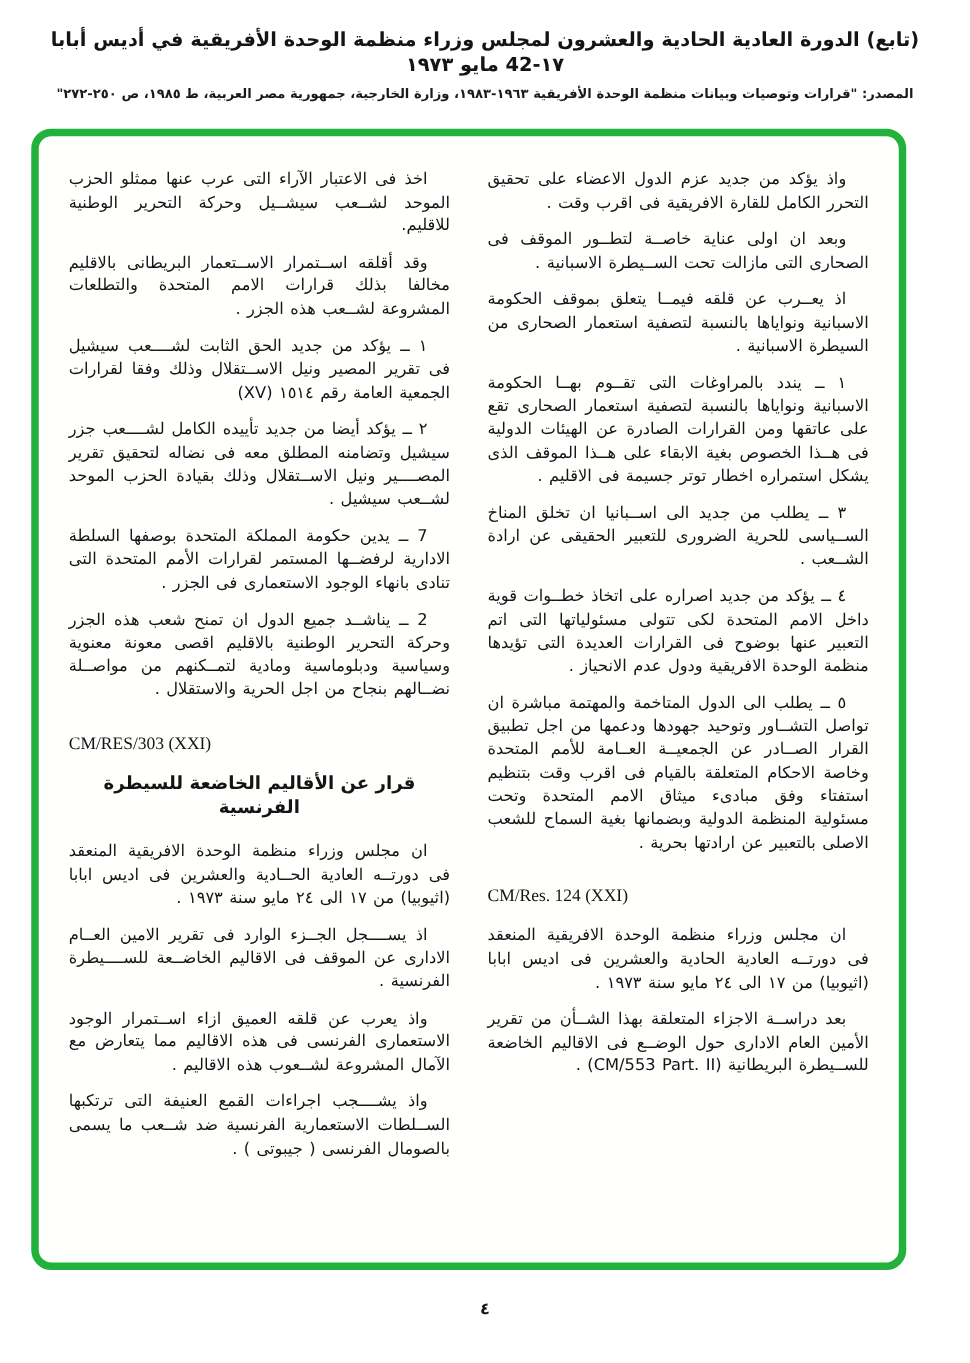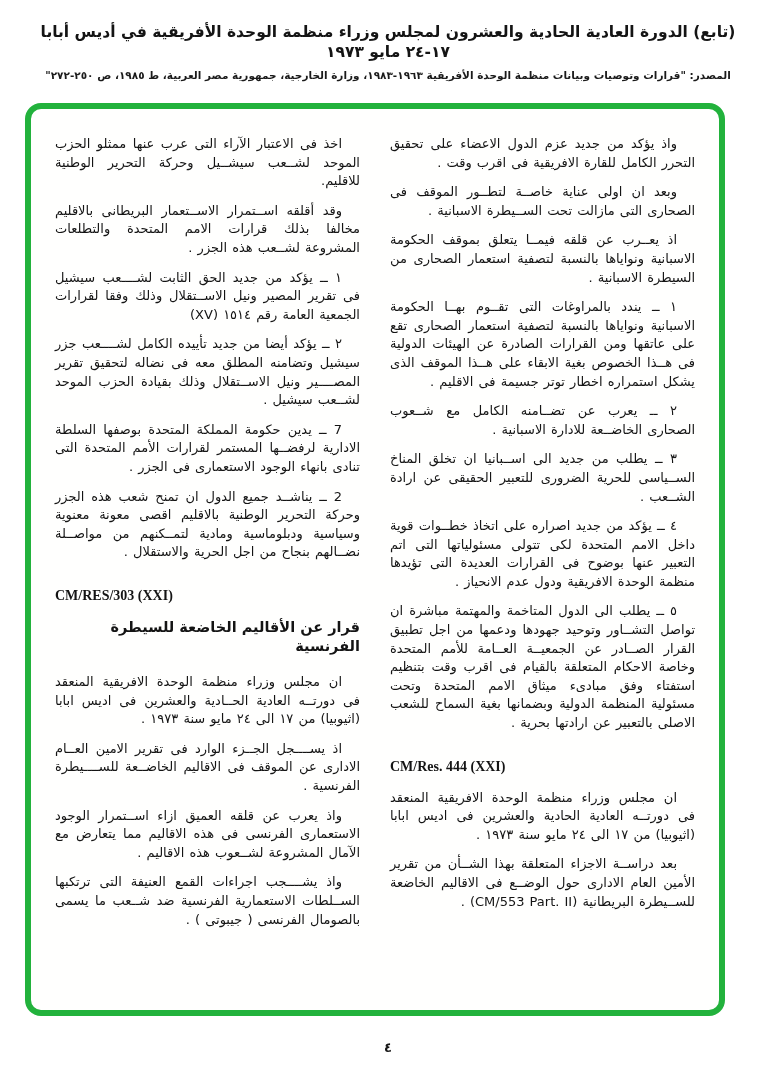--- a/index.html
+++ b/index.html
@@ -38,51 +38,50 @@
   .col{flex:1;min-width:0;direction:rtl;}
   .para{margin:0 0 11px 0;}
   .para.body{
     font-size:13px;line-height:18.6px;
     text-align:justify;text-indent:18px;
     word-spacing:1px;
   }
   .para.ref{
     direction:ltr;text-align:left;
     font-family:"Liberation Serif", serif;
-    font-weight:bold;font-size:14px;
+    font-weight:normal;font-size:14px;
     margin:26px 0 14px 0;text-indent:0;
   }
   .para.title{
-    font-weight:bold;font-size:14.5px;
+    text-align:center;font-weight:bold;font-size:14.5px;
     text-indent:0;margin:4px 0 16px 0;line-height:1.35;
   }
   .page-number{
     position:absolute;left:0;top:1040px;width:776px;
     text-align:center;font-weight:bold;font-size:13px;
   }
 </style>
 </head>
 <body>
 
 <div class="page-header">
-  <div class="header-line1">(تابع) الدورة العادية الحادية والعشرون لمجلس وزراء منظمة الوحدة الأفريقية في أديس أبابا ١٧-٢٤ مايو ١٩٧٣</div>
+  <div class="header-line1">(تابع) الدورة العادية الحادية والعشرون لمجلس وزراء منظمة الوحدة الأفريقية في أديس أبابا ١٧-42 مايو ١٩٧٣</div>
   <div class="header-line2">المصدر: "قرارات وتوصيات وبيانات منظمة الوحدة الأفريقية ١٩٦٣-١٩٨٣، وزارة الخارجية، جمهورية مصر العربية، ط ١٩٨٥، ص ٢٥٠-٢٧٢"</div>
 </div>
 
 <div class="frame">
   <div class="col">
       <p class="para body">واذ يؤكد من جديد عزم الدول الاعضاء على تحقيق التحرر الكامل للقارة الافريقية فى اقرب وقت .</p>
       <p class="para body">وبعد ان اولى عناية خاصــة لتطــور الموقف فى الصحارى التى مازالت تحت الســيطرة الاسبانية .</p>
       <p class="para body">اذ يعــرب عن قلقه فيمــا يتعلق بموقف الحكومة الاسبانية ونواياها بالنسبة لتصفية استعمار الصحارى من السيطرة الاسبانية .</p>
       <p class="para body">١ ــ يندد بالمراوغات التى تقــوم بهــا الحكومة الاسبانية ونواياها بالنسبة لتصفية استعمار الصحارى تقع على عاتقها ومن القرارات الصادرة عن الهيئات الدولية فى هــذا الخصوص بغية الابقاء على هــذا الموقف الذى يشكل استمراره اخطار توتر جسيمة فى الاقليم .</p>
-      <p class="para body">٢ ــ يعرب عن تضــامنه الكامل مع شــعوب الصحارى الخاضــعة للادارة الاسبانية .</p>
       <p class="para body">٣ ــ يطلب من جديد الى اســبانيا ان تخلق المناخ الســياسى للحرية الضرورى للتعبير الحقيقى عن ارادة الشــعب .</p>
       <p class="para body">٤ ــ يؤكد من جديد اصراره على اتخاذ خطــوات قوية داخل الامم المتحدة لكى تتولى مسئولياتها التى اتم التعبير عنها بوضوح فى القرارات العديدة التى تؤيدها منظمة الوحدة الافريقية ودول عدم الانحياز .</p>
       <p class="para body">٥ ــ يطلب الى الدول المتاخمة والمهتمة مباشرة ان تواصل التشــاور وتوحيد جهودها ودعمها من اجل تطبيق القرار الصــادر عن الجمعيــة العــامة للأمم المتحدة وخاصة الاحكام المتعلقة بالقيام فى اقرب وقت بتنظيم استفتاء وفق مبادىء ميثاق الامم المتحدة وتحت مسئولية المنظمة الدولية وبضمانها بغية السماح للشعب الاصلى بالتعبير عن ارادتها بحرية .</p>
-      <p class="para ref">CM/Res. 444 (XXI)</p>
+      <p class="para ref">CM/Res. 124 (XXI)</p>
       <p class="para body">ان مجلس وزراء منظمة الوحدة الافريقية المنعقد فى دورتــه العادية الحادية والعشرين فى اديس ابابا (اثيوبيا) من ١٧ الى ٢٤ مايو سنة ١٩٧٣ .</p>
       <p class="para body">بعد دراســة الاجزاء المتعلقة بهذا الشــأن من تقرير الأمين العام الادارى حول الوضــع فى الاقاليم الخاضعة للســيطرة البريطانية (CM/553 Part. II) .</p>
     </div>
   <div class="col">
       <p class="para body">اخذ فى الاعتبار الآراء التى عرب عنها ممثلو الحزب الموحد لشــعب سيشــيل وحركة التحرير الوطنية للاقليم.</p>
       <p class="para body">وقد أقلقه اســتمرار الاســتعمار البريطانى بالاقليم مخالفا بذلك قرارات الامم المتحدة والتطلعات المشروعة لشــعب هذه الجزر .</p>
       <p class="para body">١ ــ يؤكد من جديد الحق الثابت لشــــعب سيشيل فى تقرير المصير ونيل الاســتقلال وذلك وفقا لقرارات الجمعية العامة رقم ١٥١٤ (XV)</p>
       <p class="para body">٢ ــ يؤكد أيضا من جديد تأييده الكامل لشــــعب جزر سيشيل وتضامنه المطلق معه فى نضاله لتحقيق تقرير المصــــير ونيل الاســتقلال وذلك بقيادة الحزب الموحد لشــعب سيشيل .</p>
       <p class="para body">7 ــ يدين حكومة المملكة المتحدة بوصفها السلطة الادارية لرفضــها المستمر لقرارات الأمم المتحدة التى تنادى بانهاء الوجود الاستعمارى فى الجزر .</p>
       <p class="para body">2 ــ يناشــد جميع الدول ان تمنح شعب هذه الجزر وحركة التحرير الوطنية بالاقليم اقصى معونة معنوية وسياسية ودبلوماسية ومادية لتمــكنهم من مواصــلة نضــالهم بنجاح من اجل الحرية والاستقلال .</p>

